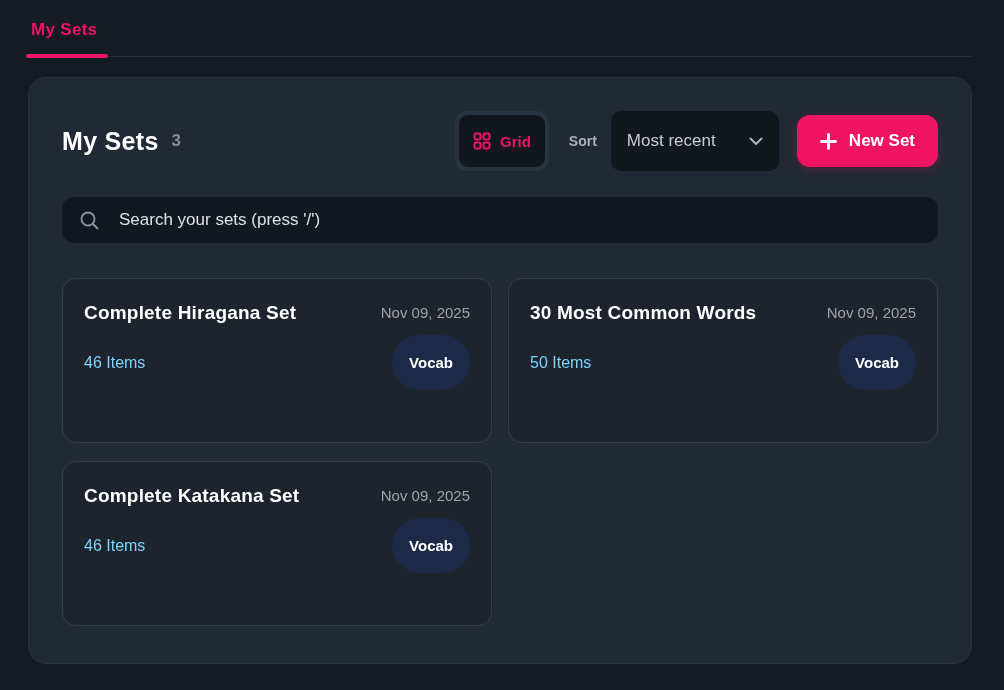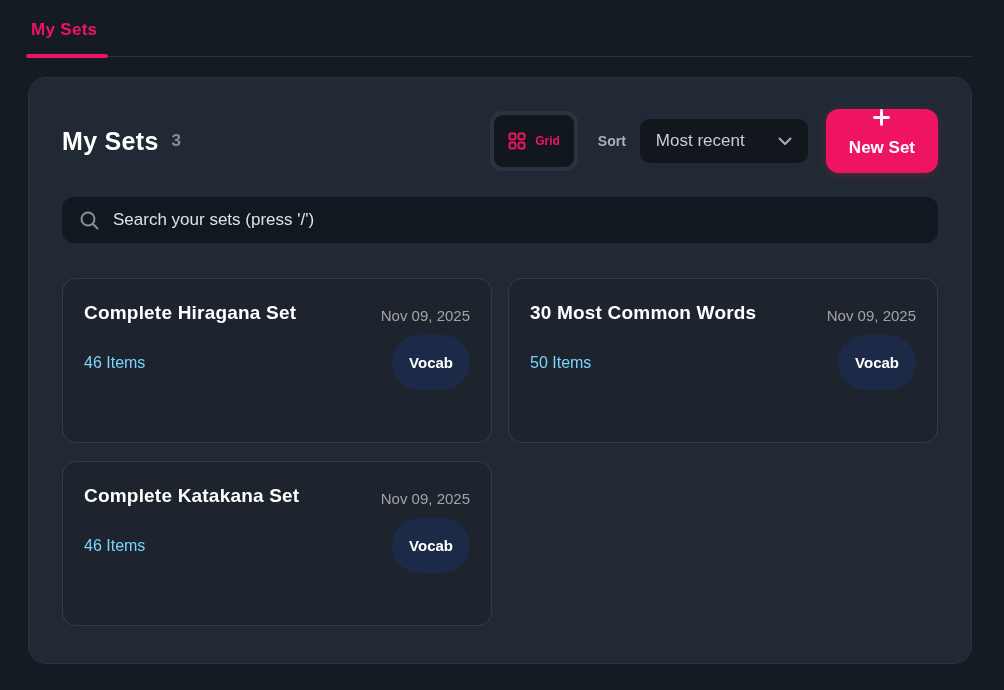--- a/index.html
+++ b/index.html
@@ -58,62 +58,61 @@
     background:#2a3440;
     border-radius:12px;
     padding:4px;
     display:flex;
     align-items:center;
   }
   .toggle-btn {
     display:flex; align-items:center; gap:9px;
     padding:17px 14px;
     border-radius:9px;
-    font-size:12px; font-weight:700;
+    font-size:15px; font-weight:700;
     border:none; background:transparent;
     font-family:inherit;
     cursor:pointer;
     color:#ccd2d8;
   }
   .toggle-btn.active { background:#12171e; color:#ee1462; }
 
   .sort-label { margin:0 14px 0 20px; color:#a9b0b8; font-size:14px;font-weight:bold; }
 
   .sort-dropdown {
     background:#12171e;
     border-radius:10px;
-    height:44px;
+    height:60px;
     min-width:168px;
     padding:0 16px;
     display:flex; align-items:center; justify-content:space-between; gap:16px;
     color:#c6cbd1; font-size:17px;
     border:none; font-family:inherit; cursor:pointer;
   }
 
   .new-set-btn {
     margin-left:18px;
     background:#ee1462;
     color:#ffffff;
-    height:64px;
+    height:52px;
     border-radius:13px;
     padding:0 23px;
     display:flex; align-items:center; gap:12px;
     font-size:17px; font-weight:700;
     border:none; font-family:inherit; cursor:pointer;
     box-shadow:0 2px 8px rgba(238,20,98,.25);
-    flex-direction:column;
   }
 
   
   .search-bar {
     margin-top:30px;
     background:#12181f;
     border-radius:12px;
     height:46px;
-    display:flex; align-items:center; gap:13px;
+    display:flex; align-items:center; gap:19px;
     padding:0 17px;
   }
   .search-bar input {
     flex:1;
     background:transparent; border:none; outline:none;
     color:#e3e7ea; font-size:17px;
     font-family:inherit;
   }
   .search-bar input::placeholder { color:#dde1e6; opacity:1; }
 
@@ -125,21 +124,21 @@
     gap:18px 16px;
   }
   .card {
     height:165px;
     background:#1d242d;
     border:1px solid #333d49;
     border-radius:14px;
     padding:23px 21px;
     cursor:pointer;
   }
-  .card-top { display:flex; justify-content:space-between; align-items:flex-end; gap:20px; }
+  .card-top { display:flex; justify-content:space-between; align-items:flex-start; gap:20px; }
   .card-title { color:#ffffff; font-size:19px; font-weight:700; letter-spacing:.2px; }
   .card-date { color:#a3a3a3; font-size:15px; margin-top:2px; white-space:nowrap; }
   .card-bottom { display:flex; justify-content:space-between; align-items:center; margin-top:11px; }
   .card-items { color:#7dd3fc; font-size:16px; }
   .badge {
     background:#1d2a47;
     color:#ffffff;
     font-size:15px; font-weight:700;
     padding:19px 17px;
     border-radius:999px;

